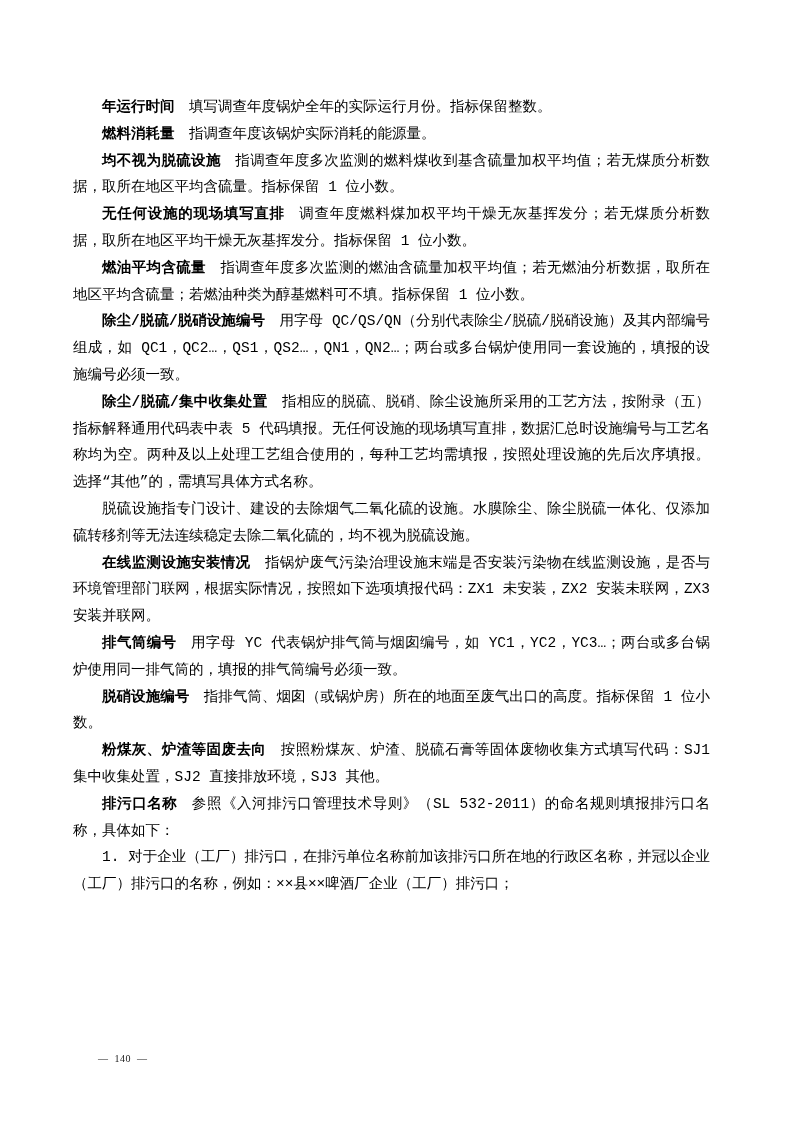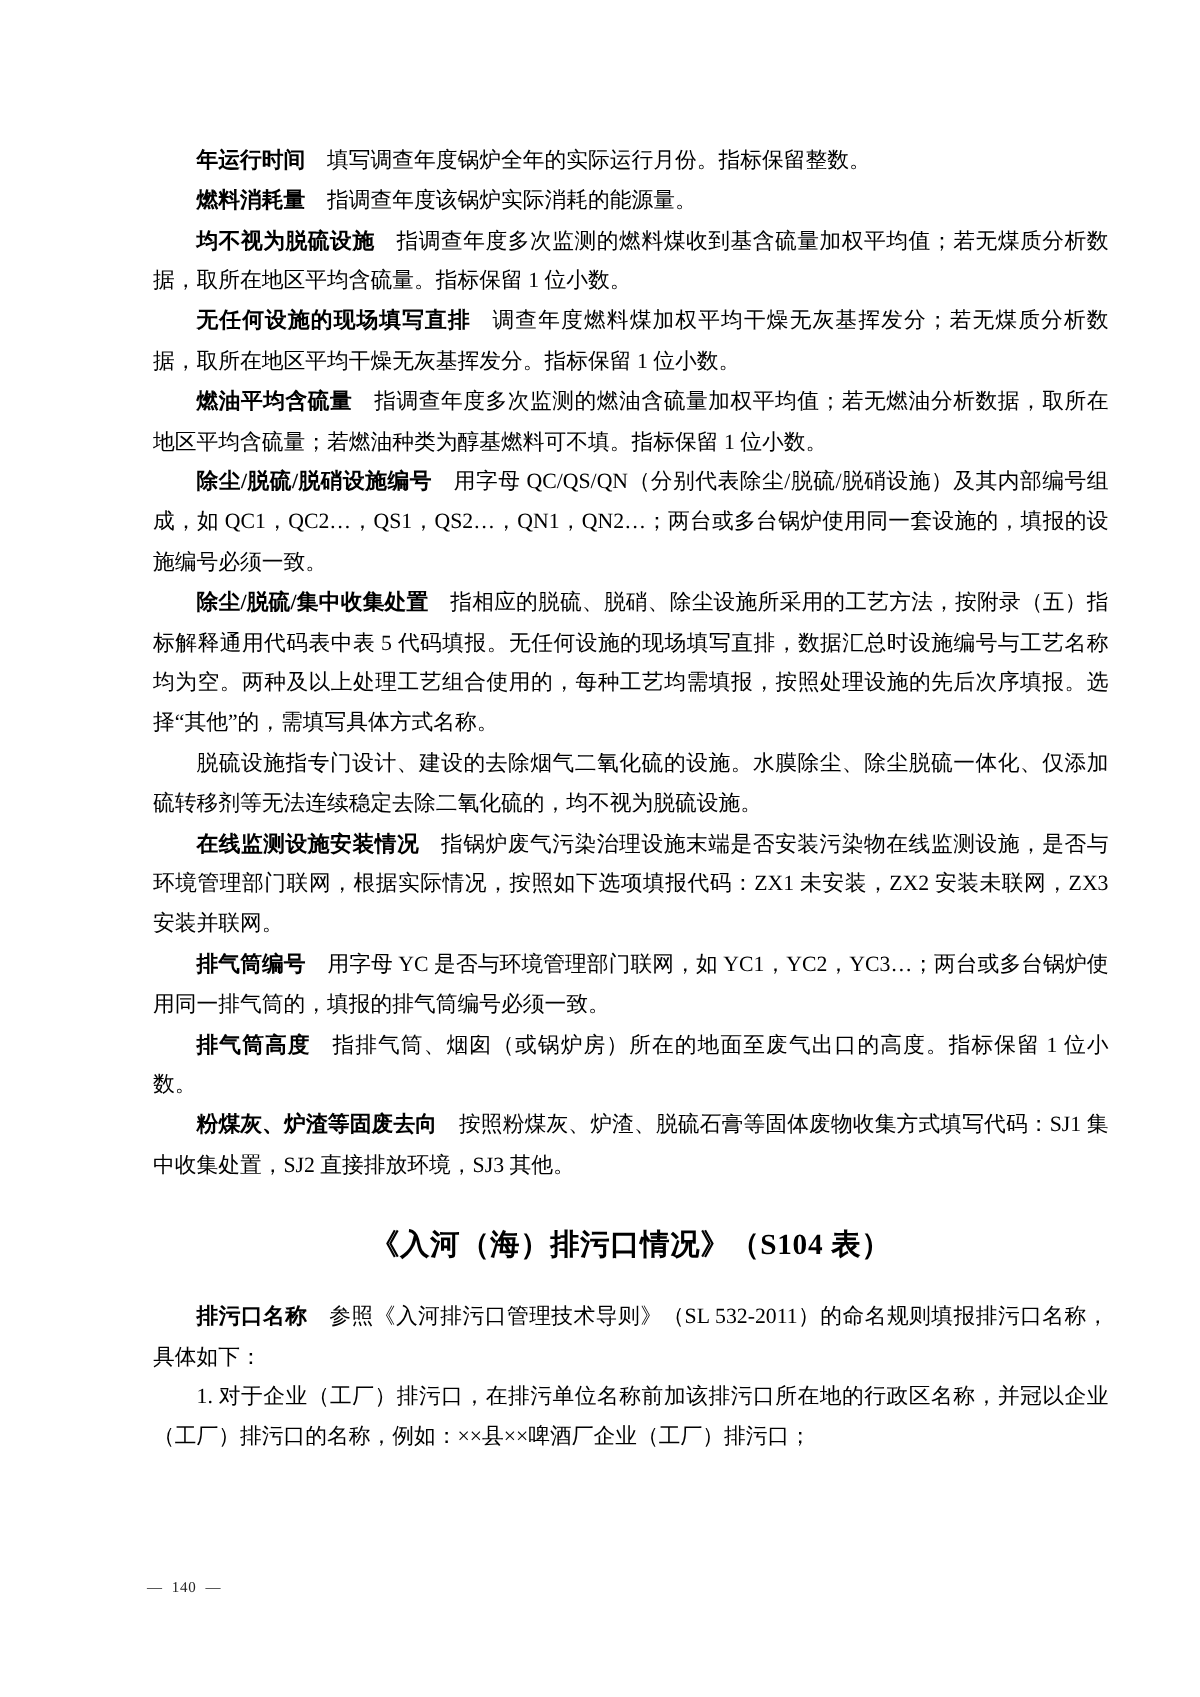--- a/index.html
+++ b/index.html
@@ -15,23 +15,24 @@
   }
   .page {
     position: relative;
     width: 800px;
     height: 1131px;
     background: #ffffff;
     overflow: hidden;
   }
   .content {
     position: absolute;
-    left: 102px;
+    left: 73px;
     top: 94px;
     width: 637px;
+    font-family: Liberation Mono, monospace;
   }
   .para {
     margin: 0;
     font-size: 14.5px;
     line-height: 26.8px;
     text-indent: 2em;
     text-align: justify;
     word-break: break-all;
   }
   .term {
@@ -75,28 +76,27 @@
     <p class="para"><b class="term">燃油平均含硫量</b><span>指调查年度多次监测的燃油含硫量加权平均值；若无燃油分析数据，取所在地区平均含硫量；若燃油种类为醇基燃料可不填。指标保留 1 位小数。</span></p>
 
     <p class="para"><b class="term">除尘/脱硫/脱硝设施编号</b><span>用字母 QC/QS/QN（分别代表除尘/脱硫/脱硝设施）及其内部编号组成，如 QC1，QC2…，QS1，QS2…，QN1，QN2…；两台或多台锅炉使用同一套设施的，填报的设施编号必须一致。</span></p>
 
     <p class="para"><b class="term">除尘/脱硫/集中收集处置</b><span>指相应的脱硫、脱硝、除尘设施所采用的工艺方法，按附录（五）指标解释通用代码表中表 5 代码填报。无任何设施的现场填写直排，数据汇总时设施编号与工艺名称均为空。两种及以上处理工艺组合使用的，每种工艺均需填报，按照处理设施的先后次序填报。选择“其他”的，需填写具体方式名称。</span></p>
 
     <p class="para"><span>脱硫设施指专门设计、建设的去除烟气二氧化硫的设施。水膜除尘、除尘脱硫一体化、仅添加硫转移剂等无法连续稳定去除二氧化硫的，均不视为脱硫设施。</span></p>
 
     <p class="para"><b class="term">在线监测设施安装情况</b><span>指锅炉废气污染治理设施末端是否安装污染物在线监测设施，是否与环境管理部门联网，根据实际情况，按照如下选项填报代码：ZX1 未安装，ZX2 安装未联网，ZX3 安装并联网。</span></p>
 
-    <p class="para"><b class="term">排气筒编号</b><span>用字母 YC 是否与环境管理部门联网，如 YC1，YC2，YC3…；两台或多台锅炉使用同一排气筒的，填报的排气筒编号必须一致。</span></p>
+    <p class="para"><b class="term">排气筒编号</b><span>用字母 YC 代表锅炉排气筒与烟囱编号，如 YC1，YC2，YC3…；两台或多台锅炉使用同一排气筒的，填报的排气筒编号必须一致。</span></p>
 
-    <p class="para"><b class="term">排气筒高度</b><span>指排气筒、烟囱（或锅炉房）所在的地面至废气出口的高度。指标保留 1 位小数。</span></p>
+    <p class="para"><b class="term">脱硝设施编号</b><span>指排气筒、烟囱（或锅炉房）所在的地面至废气出口的高度。指标保留 1 位小数。</span></p>
 
     <p class="para"><b class="term">粉煤灰、炉渣等固废去向</b><span>按照粉煤灰、炉渣、脱硫石膏等固体废物收集方式填写代码：SJ1 集中收集处置，SJ2 直接排放环境，SJ3 其他。</span></p>
 
 
-    <h1 class="heading">《入河（海）排污口情况》（S104 表）</h1>
 
     <p class="para"><b class="term">排污口名称</b><span>参照《入河排污口管理技术导则》（SL 532-2011）的命名规则填报排污口名称，具体如下：</span></p>
 
     <p class="para"><span>1. 对于企业（工厂）排污口，在排污单位名称前加该排污口所在地的行政区名称，并冠以企业（工厂）排污口的名称，例如：××县××啤酒厂企业（工厂）排污口；</span></p>
 
   </main>
 
   <footer class="footer">
     <span>—  140  —</span>
   </footer>

